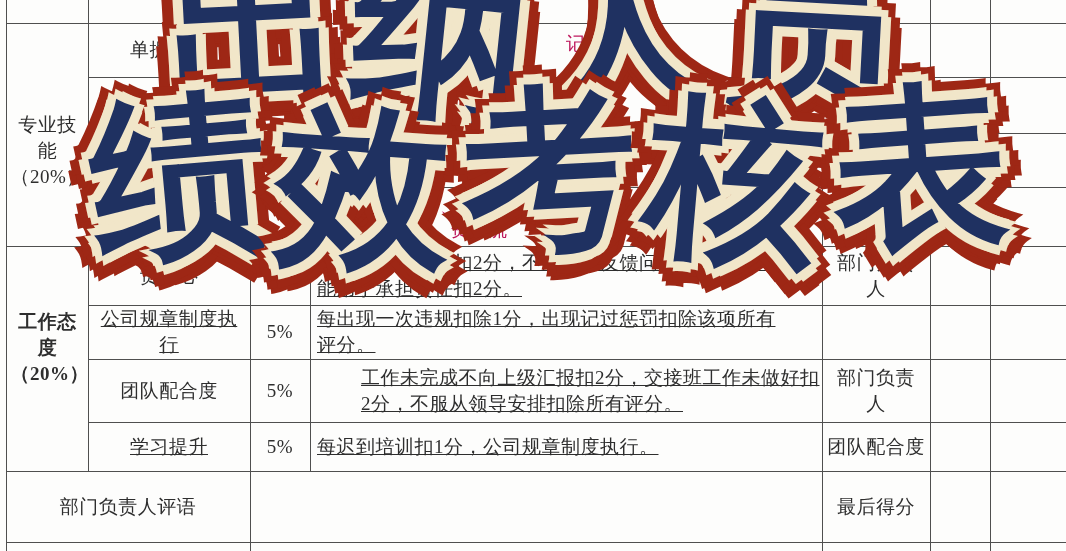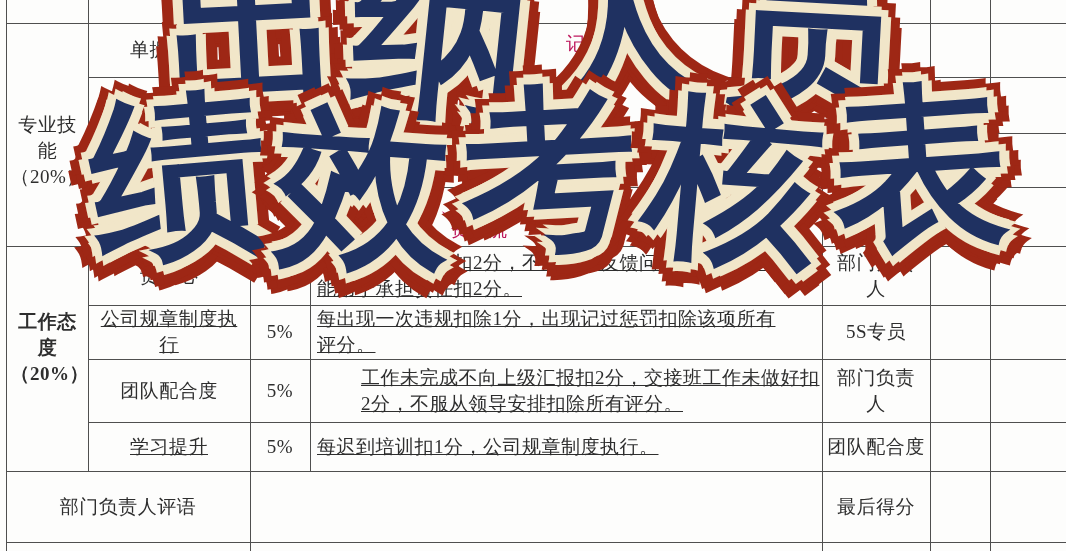--- a/index.html
+++ b/index.html
@@ -88,23 +88,20 @@
 
   <div class="cell" style="left:89px;top:306px;width:160px;height:52px;">
     <span style="display:inline-block;width:140px;text-decoration:underline;">公司规章制度执行</span>
   </div>
   <div class="cell" style="left:251px;top:306px;width:58px;height:52px;">
     <span>5%</span>
   </div>
   <div class="cell desc" style="left:311px;top:306px;width:510px;height:52px;">
     <span>每出现一次违规扣除1分，出现记过惩罚扣除该项所有评分。</span>
   </div>
-  <div class="cell" style="left:823px;top:306px;width:106px;height:52px;">
-    <span>5S专员</span>
-  </div>
 
   <div class="cell" style="left:89px;top:360px;width:160px;height:61px;">
     <span>团队配合度</span>
   </div>
   <div class="cell" style="left:251px;top:360px;width:58px;height:61px;">
     <span>5%</span>
   </div>
   <div class="cell desc" style="left:311px;top:360px;width:510px;height:61px;margin-left:44px;">
     <span>工作未完成不向上级汇报扣2分，交接班工作未做好扣2分，不服从领导安排扣除所有评分。</span>
   </div>

